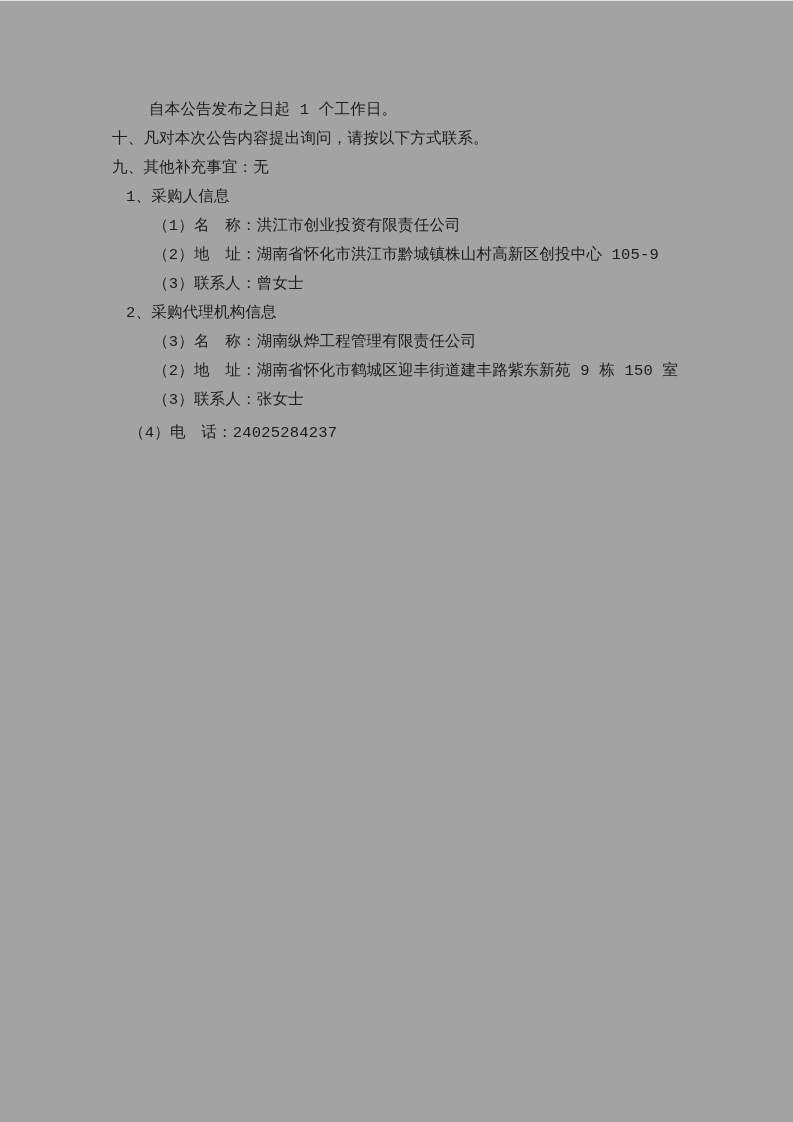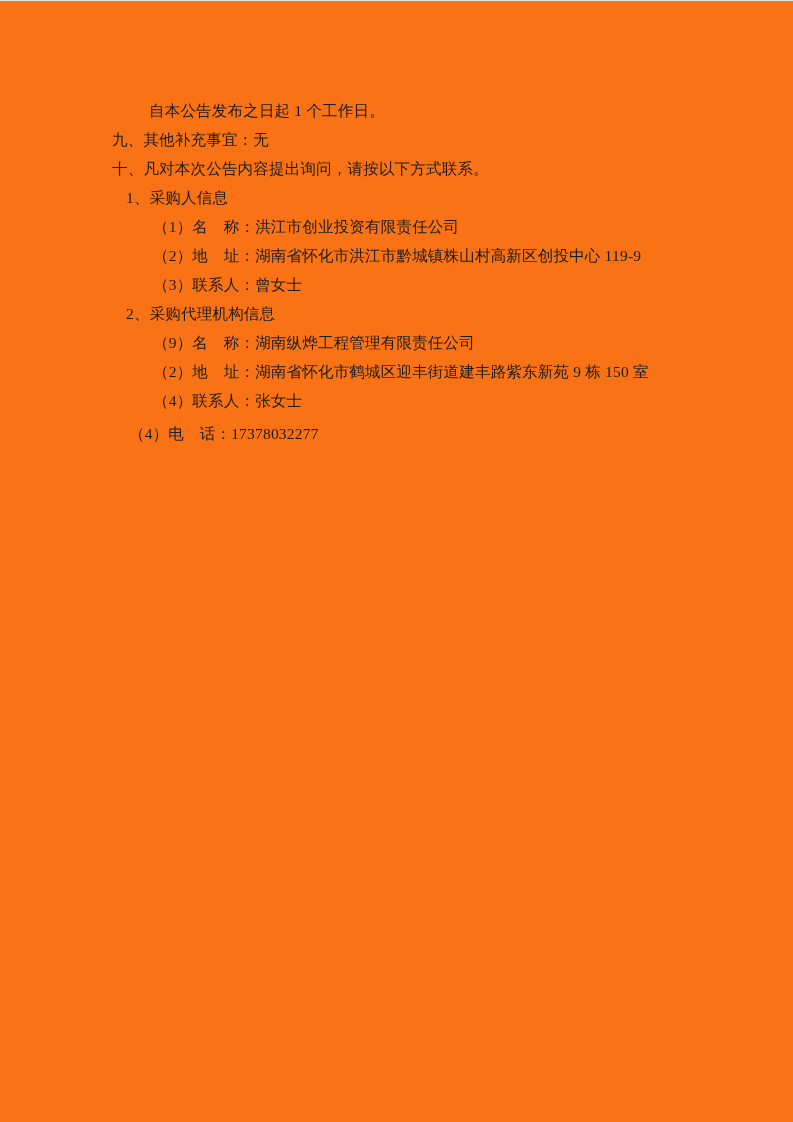--- a/index.html
+++ b/index.html
@@ -5,23 +5,23 @@
 <style>
   html, body {
     margin: 0;
     padding: 0;
     background: #ffffff;
   }
   .page {
     position: relative;
     width: 793px;
     height: 1122px;
-    background: #f97316;
+    background: #a3a3a3;
     overflow: hidden;
-    font-family: Liberation Serif, serif;
+    font-family: Liberation Mono, monospace;
     font-size: 15.5px;
     color: #1c1c1c;
   }
   .top-edge {
     position: absolute;
     top: 0;
     left: 0;
     width: 100%;
     height: 1px;
     background: #e3e3e3;
@@ -46,25 +46,25 @@
   .ind-item-o { margin-left: 17px; margin-top: 4px; } 
 </style>
 </head>
 <body>
 
 <div class="page">
   <div class="top-edge"></div>
 
   <div class="content">
     <p class="ln ind-intro">自本公告发布之日起 1 个工作日。</p>
+    <p class="ln ind-top">十、凡对本次公告内容提出询问，请按以下方式联系。</p>
     <p class="ln ind-top">九、其他补充事宜：无</p>
-    <p class="ln ind-top">十、凡对本次公告内容提出询问，请按以下方式联系。</p>
     <p class="ln ind-num">1、采购人信息</p>
     <p class="ln ind-item">（1）名　称：洪江市创业投资有限责任公司</p>
-    <p class="ln ind-item">（2）地　址：湖南省怀化市洪江市黔城镇株山村高新区创投中心 119-9</p>
+    <p class="ln ind-item">（2）地　址：湖南省怀化市洪江市黔城镇株山村高新区创投中心 105-9</p>
     <p class="ln ind-item">（3）联系人：曾女士</p>
     <p class="ln ind-num">2、采购代理机构信息</p>
-    <p class="ln ind-item">（9）名　称：湖南纵烨工程管理有限责任公司</p>
+    <p class="ln ind-item">（3）名　称：湖南纵烨工程管理有限责任公司</p>
     <p class="ln ind-item">（2）地　址：湖南省怀化市鹤城区迎丰街道建丰路紫东新苑 9 栋 150 室</p>
-    <p class="ln ind-item">（4）联系人：张女士</p>
-    <p class="ln ind-item-o">（4）电　话：17378032277</p>
+    <p class="ln ind-item">（3）联系人：张女士</p>
+    <p class="ln ind-item-o">（4）电　话：24025284237</p>
   </div>
 </div>
 
 </body></html>

